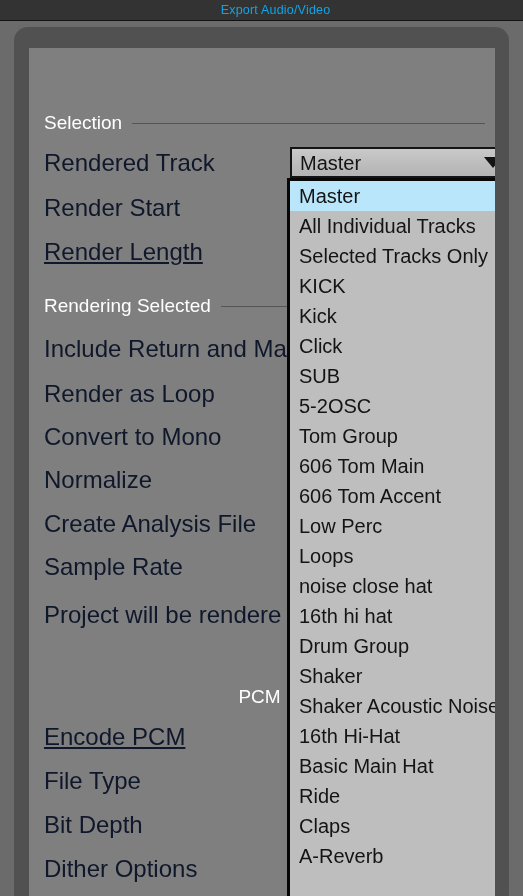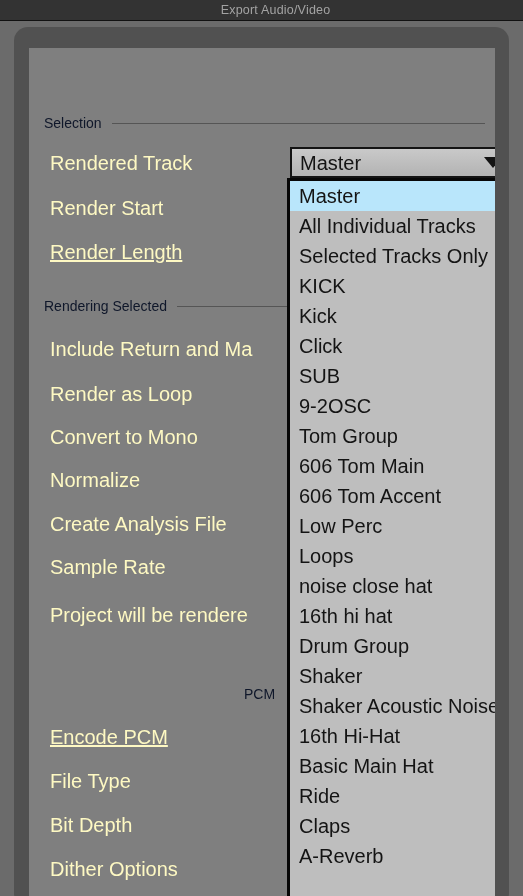--- a/index.html
+++ b/index.html
@@ -30,21 +30,21 @@
     left: 0; top: 0;
     width: 523px;
     height: 20px;
     background: #333333;
     border-bottom: 1px solid #111111;
     display: flex;
     align-items: center;
     justify-content: center;
   }
   .titlebar-text {
-    color: #a3a3a3;
+    color: #0ea5e9;
     font-size: 12.5px;
     letter-spacing: 0.2px;
     line-height: 20px;
     padding-left: 28px;
   }
 
   
   .frame {
     position: absolute;
     left: 14px;
@@ -69,37 +69,37 @@
   
   .section {
     position: absolute;
     left: 15px;
     right: 10px;
     height: 22px;
     display: flex;
     align-items: center;
   }
   .section-label {
-    color: #0f172a;
-    font-size: 14px;
+    color: #ffffff;
+    font-size: 19px;
     white-space: nowrap;
     padding-right: 10px;
   }
   .section-rule {
     flex: 1 1 auto;
     height: 1px;
     background: #555555;
   }
 
   
   .row-label {
     position: absolute;
-    left: 21px;
-    color: #fef9c3;
-    font-size: 20px;
+    left: 15px;
+    color: #0f172a;
+    font-size: 24px;
     white-space: nowrap;
     height: 24px;
     line-height: 24px;
   }
 
   
   .chooser {
     position: absolute;
     left: 261px;
     top: 99px;
@@ -206,21 +206,21 @@
     </div>
 
     <div class="dropdown" id="dropdown-list">
         <div class="dd-item selected">Master</div>
         <div class="dd-item">All Individual Tracks</div>
         <div class="dd-item">Selected Tracks Only</div>
         <div class="dd-item">KICK</div>
         <div class="dd-item">Kick</div>
         <div class="dd-item">Click</div>
         <div class="dd-item">SUB</div>
-        <div class="dd-item">9-2OSC</div>
+        <div class="dd-item">5-2OSC</div>
         <div class="dd-item">Tom Group</div>
         <div class="dd-item">606 Tom Main</div>
         <div class="dd-item">606 Tom Accent</div>
         <div class="dd-item">Low Perc</div>
         <div class="dd-item">Loops</div>
         <div class="dd-item">noise close hat</div>
         <div class="dd-item">16th hi hat</div>
         <div class="dd-item">Drum Group</div>
         <div class="dd-item">Shaker</div>
         <div class="dd-item">Shaker Acoustic Noise</div>

